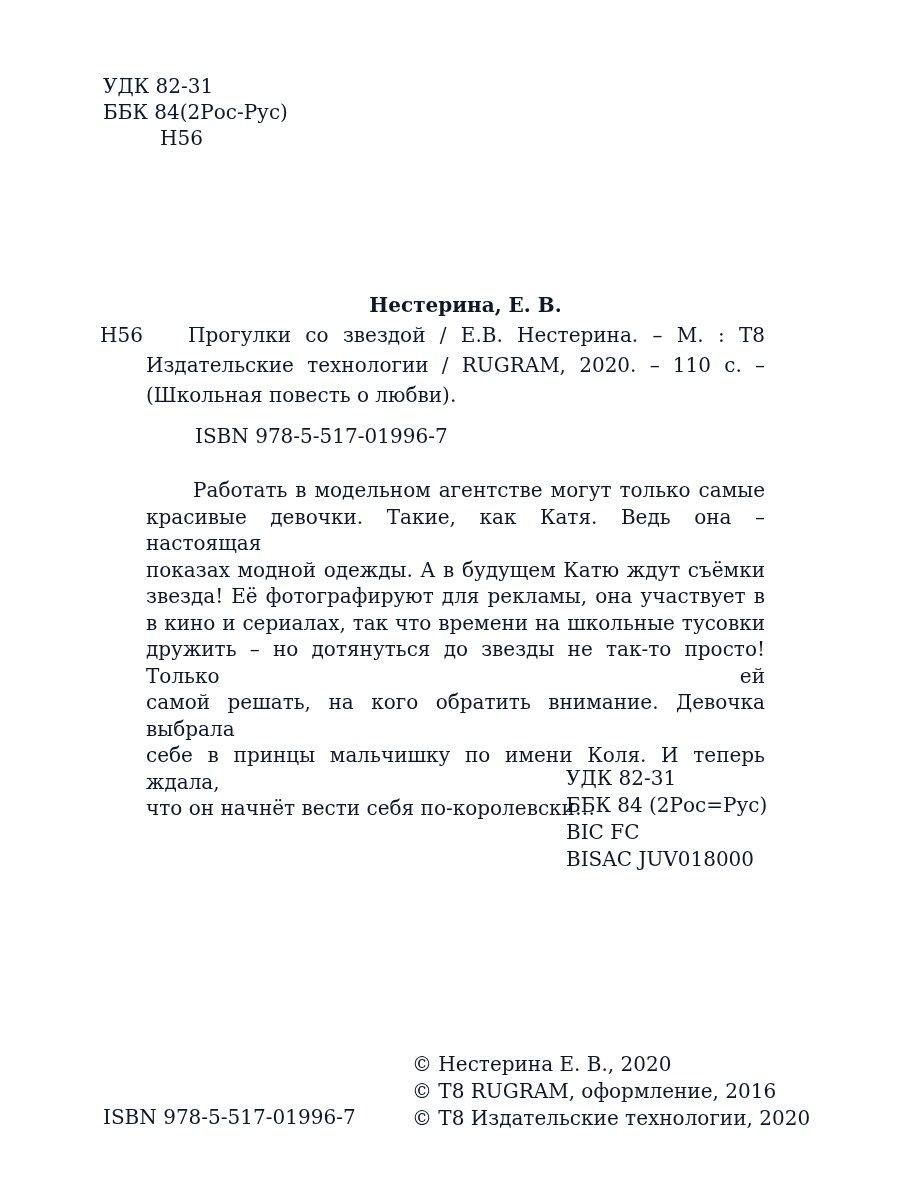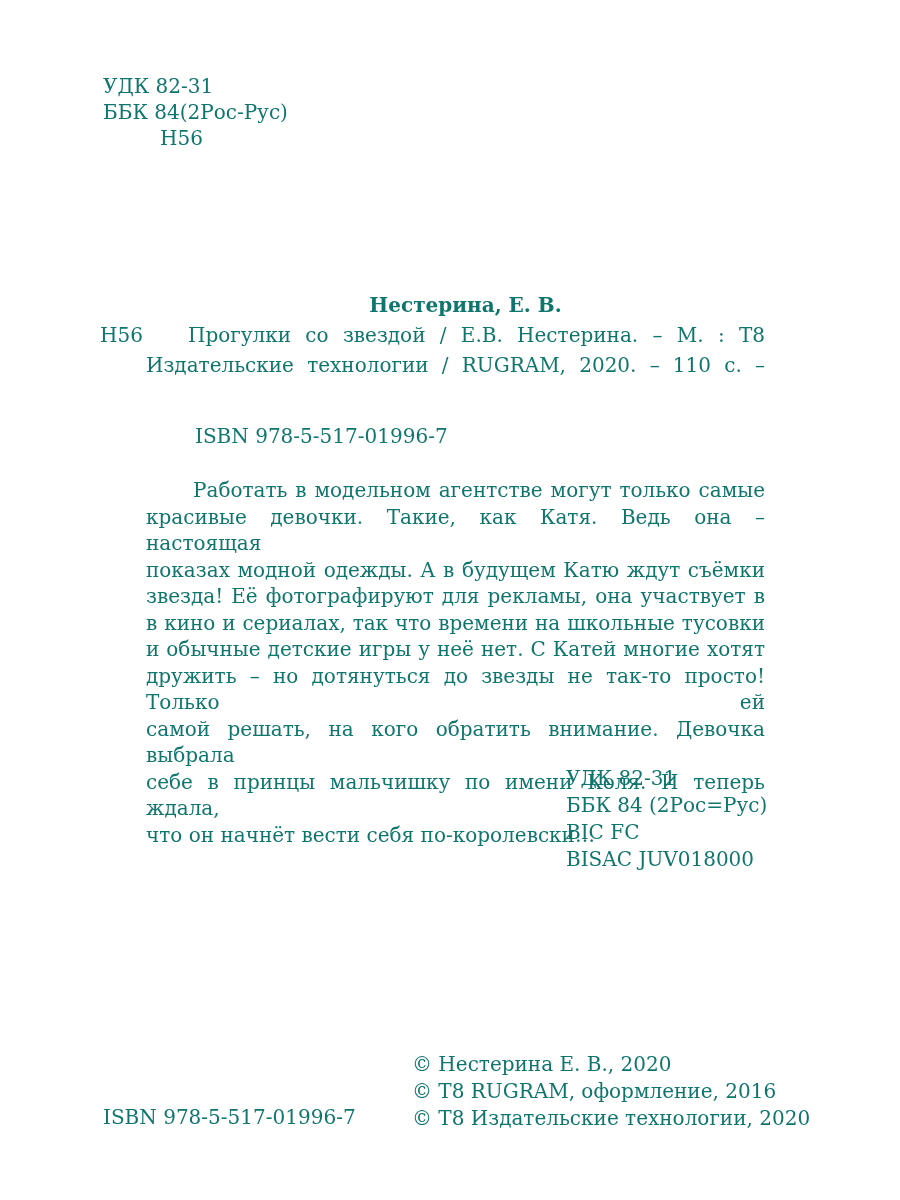--- a/index.html
+++ b/index.html
@@ -6,21 +6,21 @@
     margin: 0;
     padding: 0;
     background: #ffffff;
   }
   .page {
     position: relative;
     width: 900px;
     height: 1200px;
     background: #ffffff;
     font-family: "DejaVu Serif", "Liberation Serif", serif;
-    color: #0f766e;
+    color: #0f172a;
     font-size: 20px;
     overflow: hidden;
   }
   .abs { position: absolute; }
 
   
   .top-codes {
     left: 103px;
     top: 73px;
     line-height: 26px;
@@ -97,31 +97,31 @@
     <div>УДК 82-31</div>
     <div>ББК 84(2Рос-Рус)</div>
     <div class="sign">Н56</div>
   </div>
 
   <div class="abs cataloging">
     <div class="author">Нестерина, Е. В.</div>
     <span class="code">Н56</span>
     <div class="line-justify first-line">Прогулки со звездой / Е.В. Нестерина. – М. : Т8</div>
     <div class="line-justify">Издательские технологии / RUGRAM, 2020. – 110 с. –</div>
+    <div>(Школьная повесть о любви).</div>
   </div>
 
   <div class="abs isbn-mid">ISBN 978-5-517-01996-7</div>
 
   <div class="abs annotation">
     <div class="line-justify first-line">Работать в модельном агентстве могут только самые</div>
     <div class="line-justify">красивые девочки. Такие, как Катя. Ведь она – настоящая</div>
     <div class="line-justify">показах модной одежды. А в будущем Катю ждут съёмки</div>
     <div class="line-justify">звезда! Её фотографируют для рекламы, она участвует в</div>
     <div class="line-justify">в кино и сериалах, так что времени на школьные тусовки</div>
-    <div class="line-justify">и обычные детские игры у неё нет. С Катей многие хотят</div>
     <div class="line-justify">дружить – но дотянуться до звезды не так-то просто! Только ей</div>
     <div class="line-justify">самой решать, на кого обратить внимание. Девочка выбрала</div>
     <div class="line-justify">себе в принцы мальчишку по имени Коля. И теперь ждала,</div>
     <div>что он начнёт вести себя по-королевски…</div>
   </div>
 
   <div class="abs codes-right">
     <div>УДК 82-31</div>
     <div>ББК 84 (2Рос=Рус)</div>
     <div>BIC FC</div>

